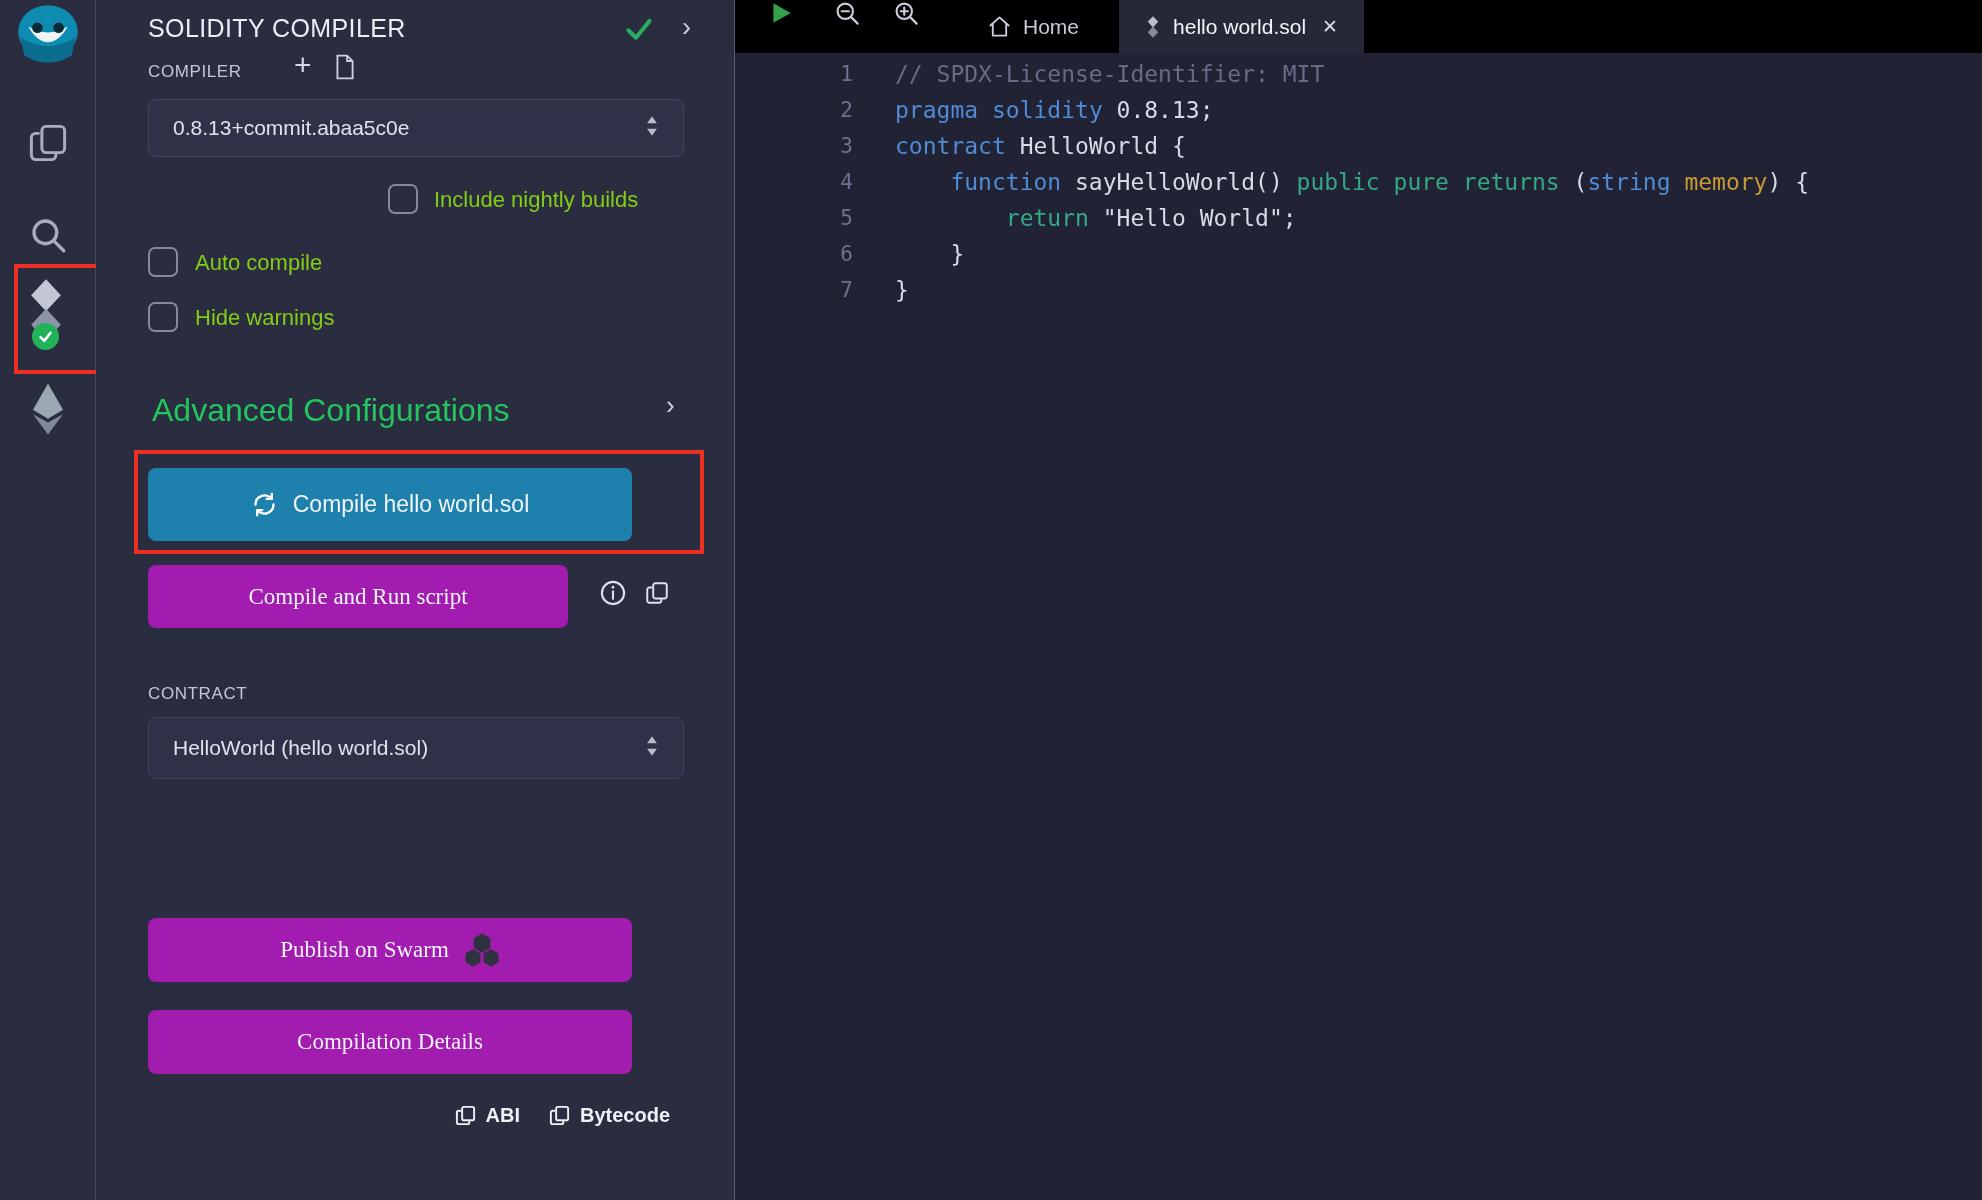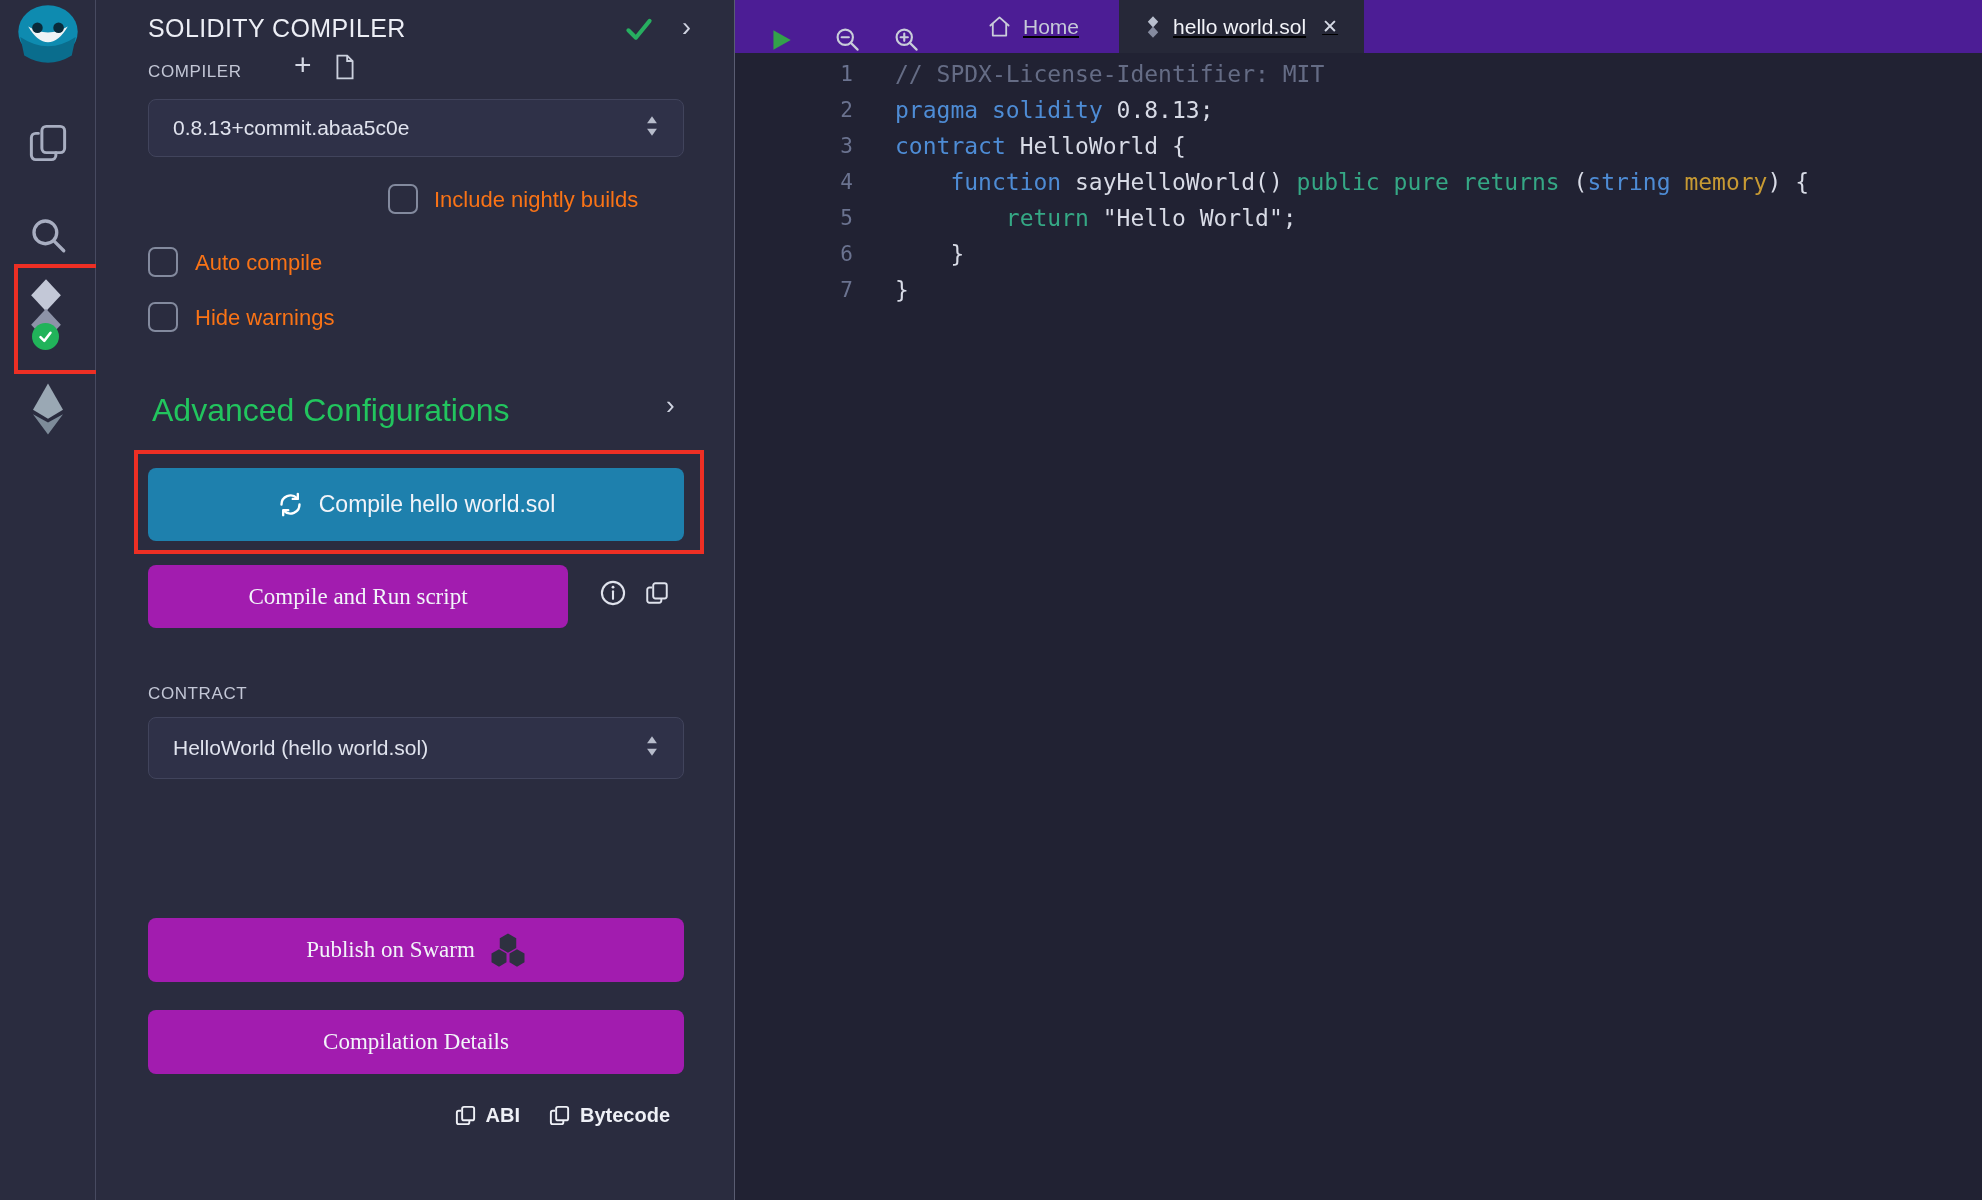--- a/index.html
+++ b/index.html
@@ -29,44 +29,44 @@
   .plus-icon { position:absolute; left:198px; top:48px; font-size:30px; color:#d4d8e4; }
   .page-icon { position:absolute; left:238px; top:54px; }
 
   .drop { position:absolute; left:52px; width:536px; background:#2f3148;
           border:1px solid #41445c; border-radius:8px; color:#e0e3ee; font-size:21px;
           display:flex; align-items:center; padding:0 24px; cursor:pointer; }
   .drop .caret { margin-left:auto; }
 
   .checkbox { position:absolute; width:30px; height:30px; border:2px solid #838a9e;
               border-radius:7px; background:transparent; cursor:pointer; }
-  .cb-label { position:absolute; font-size:22px; color:#f97316;text-align:right; }
+  .cb-label { position:absolute; font-size:22px; color:#84cc16;text-align:right; }
 
   .advanced { position:absolute; left:56px; top:392px; font-size:32px; color:#22c55e;
               cursor:pointer; }
   .adv-chev { position:absolute; left:570px; top:390px; color:#cfd3e0; font-size:26px;
               cursor:pointer; }
 
-  .btn { position:absolute; left:52px; width:536px; border-radius:8px; display:flex;
+  .btn { position:absolute; left:52px; width:484px; border-radius:8px; display:flex;
          align-items:center; justify-content:center; gap:15px; color:#f2f4f9;
          font-size:23px; cursor:pointer; border:none; }
   .btn-primary { background:#1e80ad; }
   .btn-gray { background:#a21caf;font-family:Liberation Serif, serif; }
 
   .mini-icon { position:absolute; cursor:pointer; }
 
   .abi-row { position:absolute; right:64px; top:1104px; display:flex; gap:28px;
              align-items:center; }
   .abi-item { display:flex; align-items:center; gap:9px; color:#eef0f6; font-size:20px;
               font-weight:bold; cursor:pointer; }
 
   
   .editor { flex:1; min-width:0; display:flex; flex-direction:column; background:#212233; }
-  .tabbar { display:flex; align-items:flex-end; height:53px; background:#4c1d95;
-            flex-shrink:0;text-decoration:underline; }
+  .tabbar { display:flex; align-items:flex-start; height:53px; background:#000000;
+            flex-shrink:0; }
   .tb-icon { display:flex; align-items:center; cursor:pointer; }
   .tab { height:53px; display:flex; align-items:center; gap:12px; padding:0 26px;
          color:#c6cad8; font-size:21px; cursor:pointer; }
   .tab.active { background:#262838; color:#f2f3f8; }
   .tab-close { margin-left:4px; font-size:19px; color:#d6dae6; cursor:pointer; }
 
   .code-wrap { flex:1; display:flex; background:#212233; padding-top:3px;
                font-family:"DejaVu Sans Mono", monospace; font-size:23px;
                line-height:36px; }
   .gutter { width:118px; flex-shrink:0; text-align:right; color:#6b7390;

